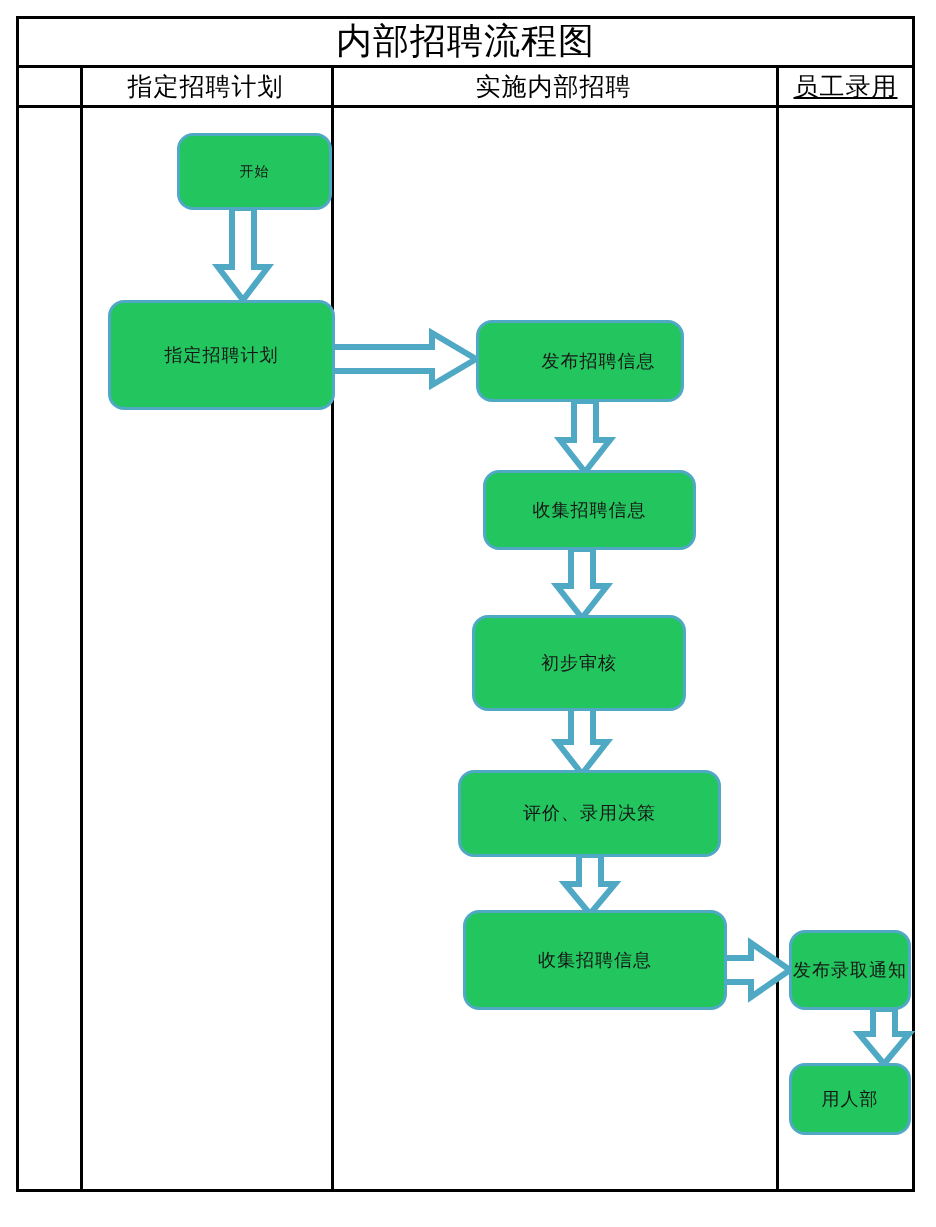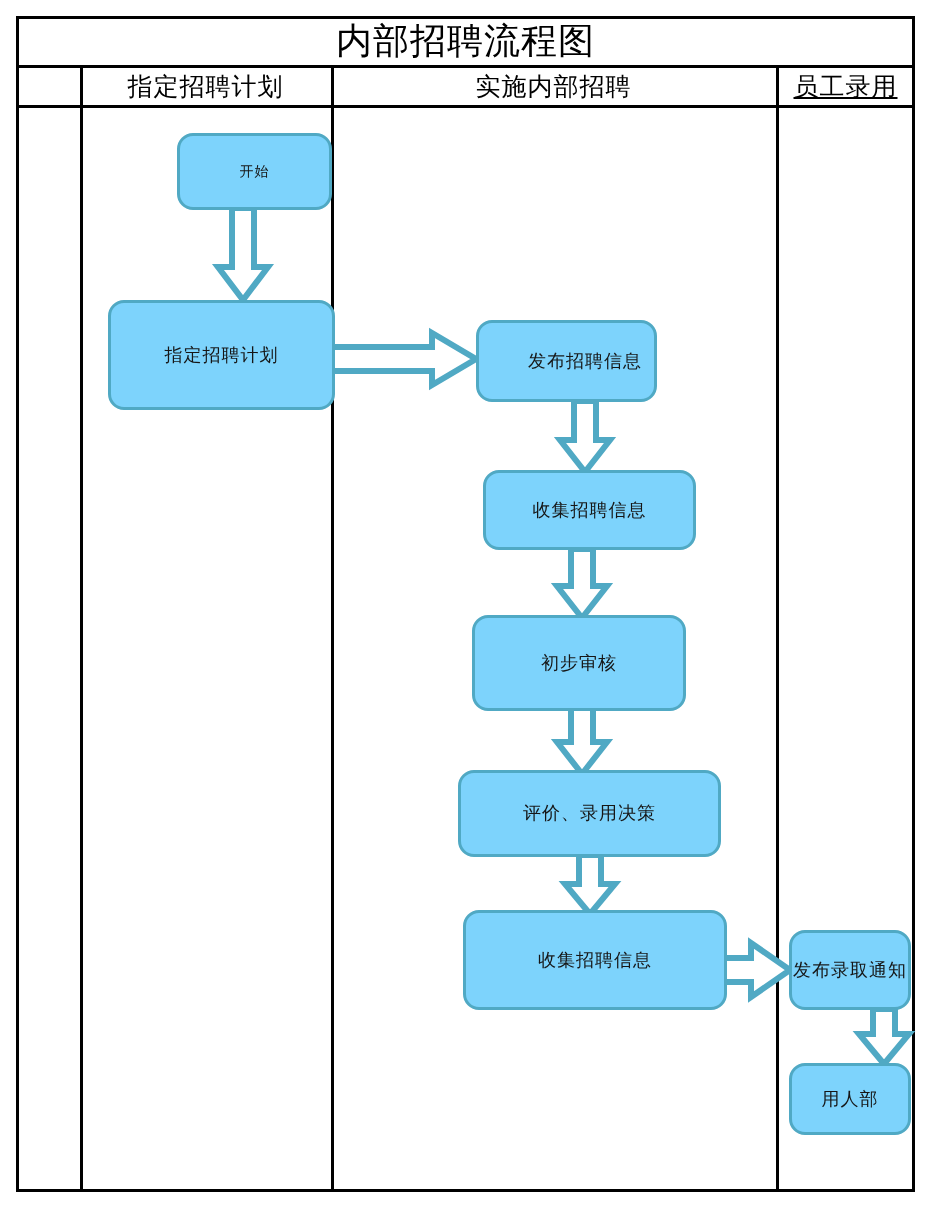--- a/index.html
+++ b/index.html
@@ -74,21 +74,21 @@
   }
   .hdr-spacer { left: 19px;  width: 61px; }
   .hdr-plan   { left: 83px;  width: 245px; }
   .hdr-impl   { left: 334px; width: 439px; }
   .hdr-hire   { left: 779px; width: 133px; text-decoration: underline; }
 
   
   .node {
     position: absolute;
     box-sizing: border-box;
-    background: #7dd3fc;
+    background: #22c55e;
     border: 3px solid #50A9C4;
     border-radius: 16px;
     display: flex;
     align-items: center;
     justify-content: center;
     text-align: center;
     color: #161616;
     font-size: 18px;
     line-height: 1.25;
     letter-spacing: 1px;
@@ -183,21 +183,21 @@
   </div>
 
   <div class="node small-text" style="left:177px; top:133px; width:155px; height:77px;">
     <span>开始</span>
   </div>
 
   <div class="node" style="left:108px; top:300px; width:227px; height:110px;">
     <span>指定招聘计划</span>
   </div>
 
-  <div class="node" style="left:476px; top:320px; width:181px; height:82px;padding-left:37px;">
+  <div class="node" style="left:476px; top:320px; width:208px; height:82px;padding-left:37px;">
     <span>发布招聘信息</span>
   </div>
 
   <div class="node" style="left:483px; top:470px; width:213px; height:80px;">
     <span>收集招聘信息</span>
   </div>
 
   <div class="node" style="left:472px; top:615px; width:214px; height:96px;">
     <span>初步审核</span>
   </div>

